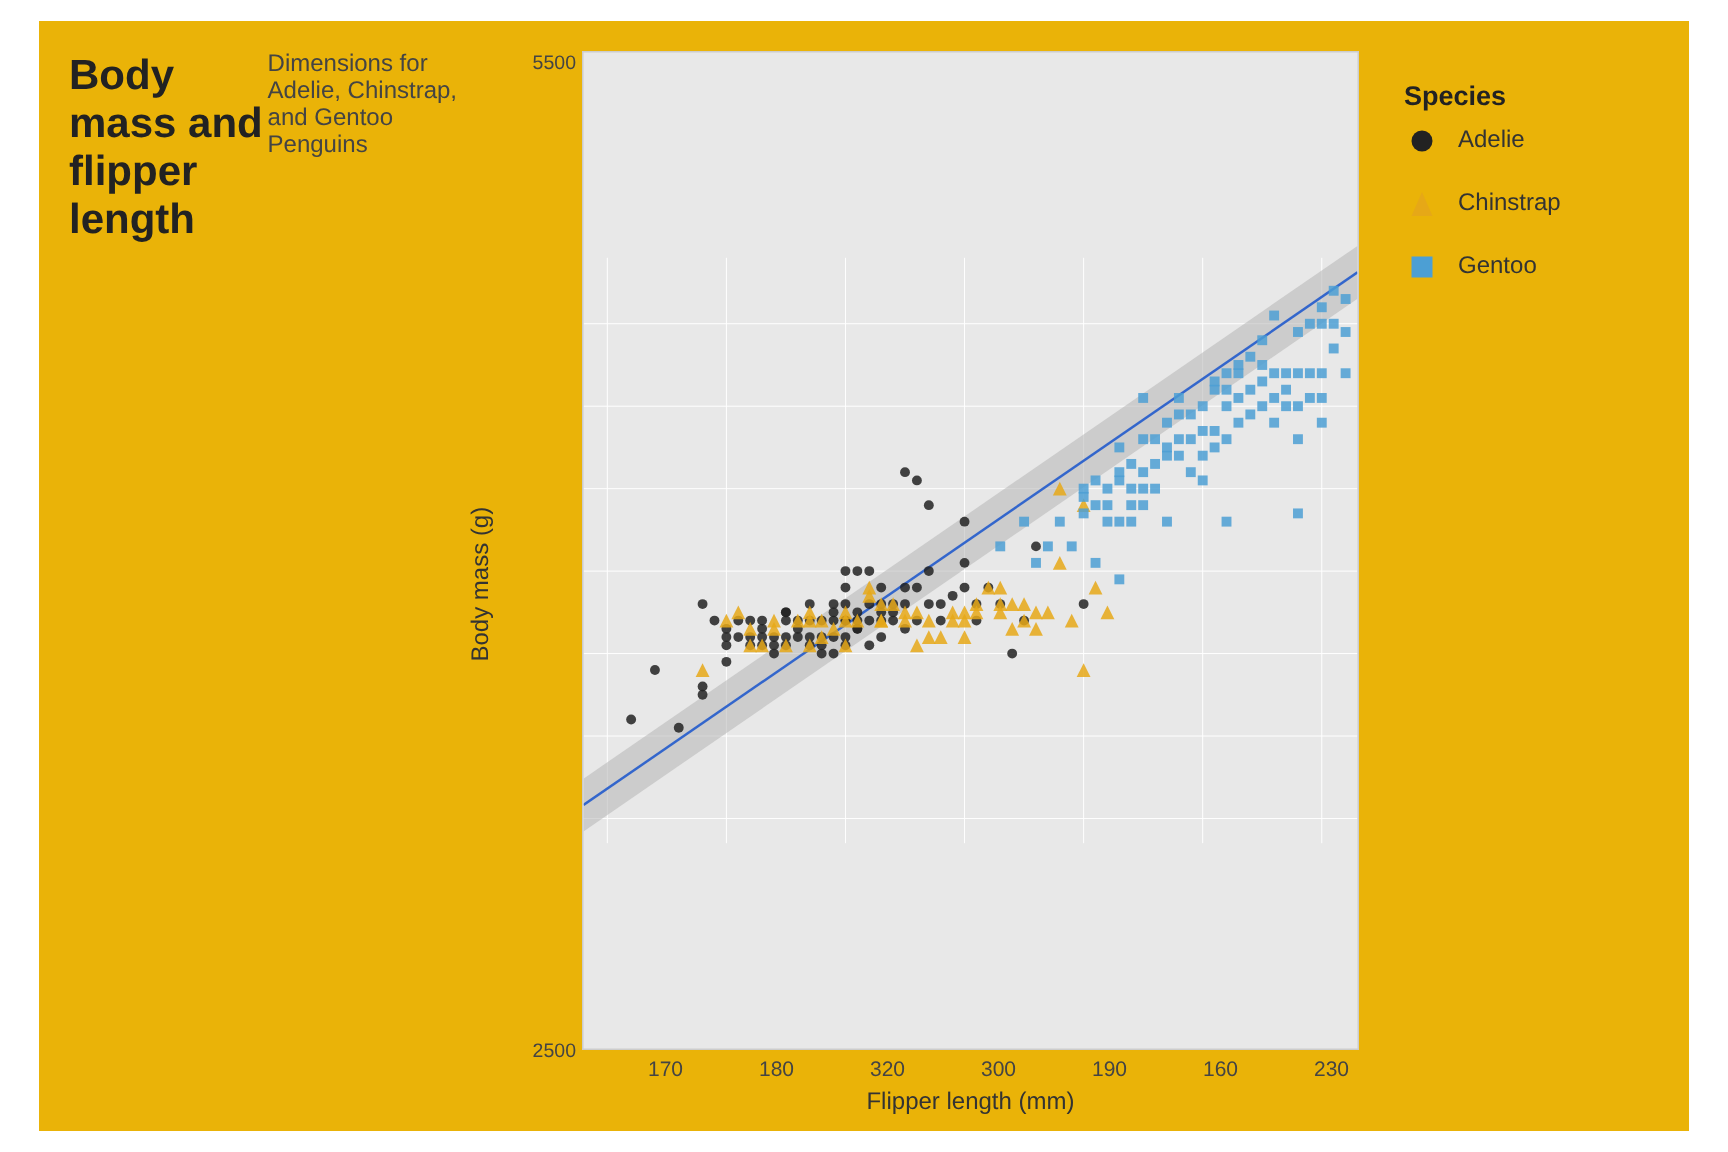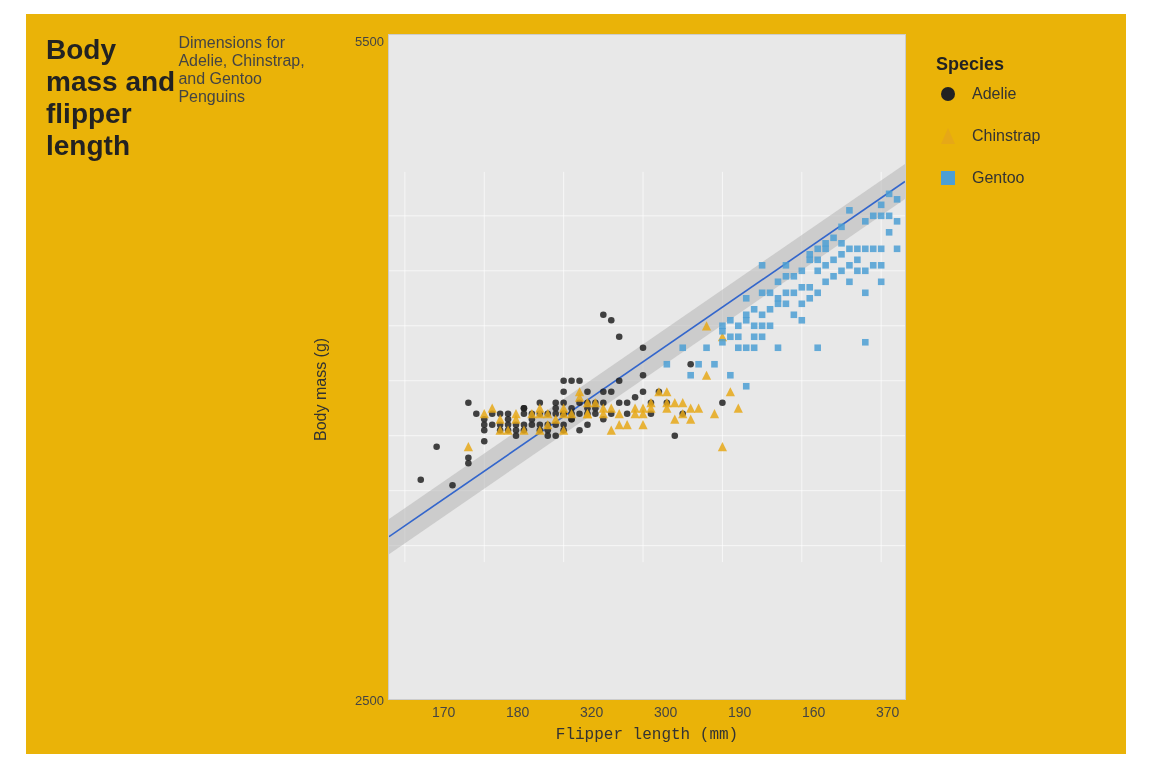--- a/index.html
+++ b/index.html
@@ -403,24 +403,24 @@
           </div>
         </div>
         <div style="display:flex; align-items:stretch; margin-left:50px;">
           <div class="x-axis-labels" id="xAxisLabels" style="flex:1; display:flex; justify-content:space-between; padding: 4px 0 0 0;">
           <div class="x-axis-label-item">170</div>
               <div class="x-axis-label-item">180</div>
               <div class="x-axis-label-item">320</div>
               <div class="x-axis-label-item">300</div>
               <div class="x-axis-label-item">190</div>
               <div class="x-axis-label-item">160</div>
-              <div class="x-axis-label-item">370</div>
+              <div class="x-axis-label-item">230</div>
             </div>
         </div>
-        <div class="x-axis-title" style="margin-left:50px;font-family:Liberation Mono, monospace;">Flipper length (mm)</div>
+        <div class="x-axis-title" style="margin-left:50px;">Flipper length (mm)</div>
       </div>
 
       <div class="legend">
         <div class="legend-title">Species</div>
         <div class="legend-item">
           <div class="legend-symbol">
             <svg width="16" height="16">
                 <circle cx="8" cy="8" r="7" fill="#222222"></circle>
               </svg>
           </div>

